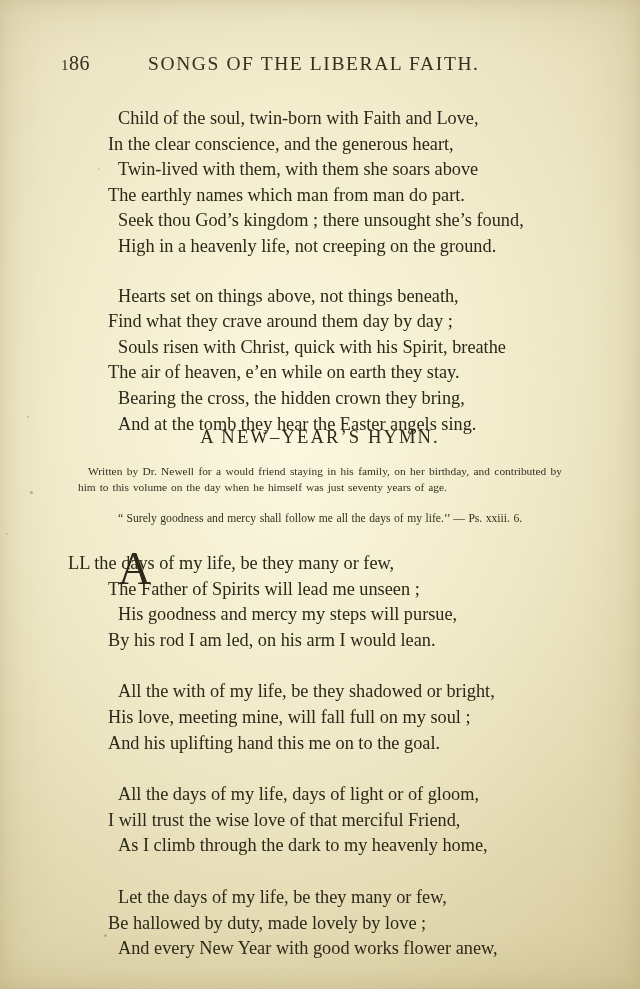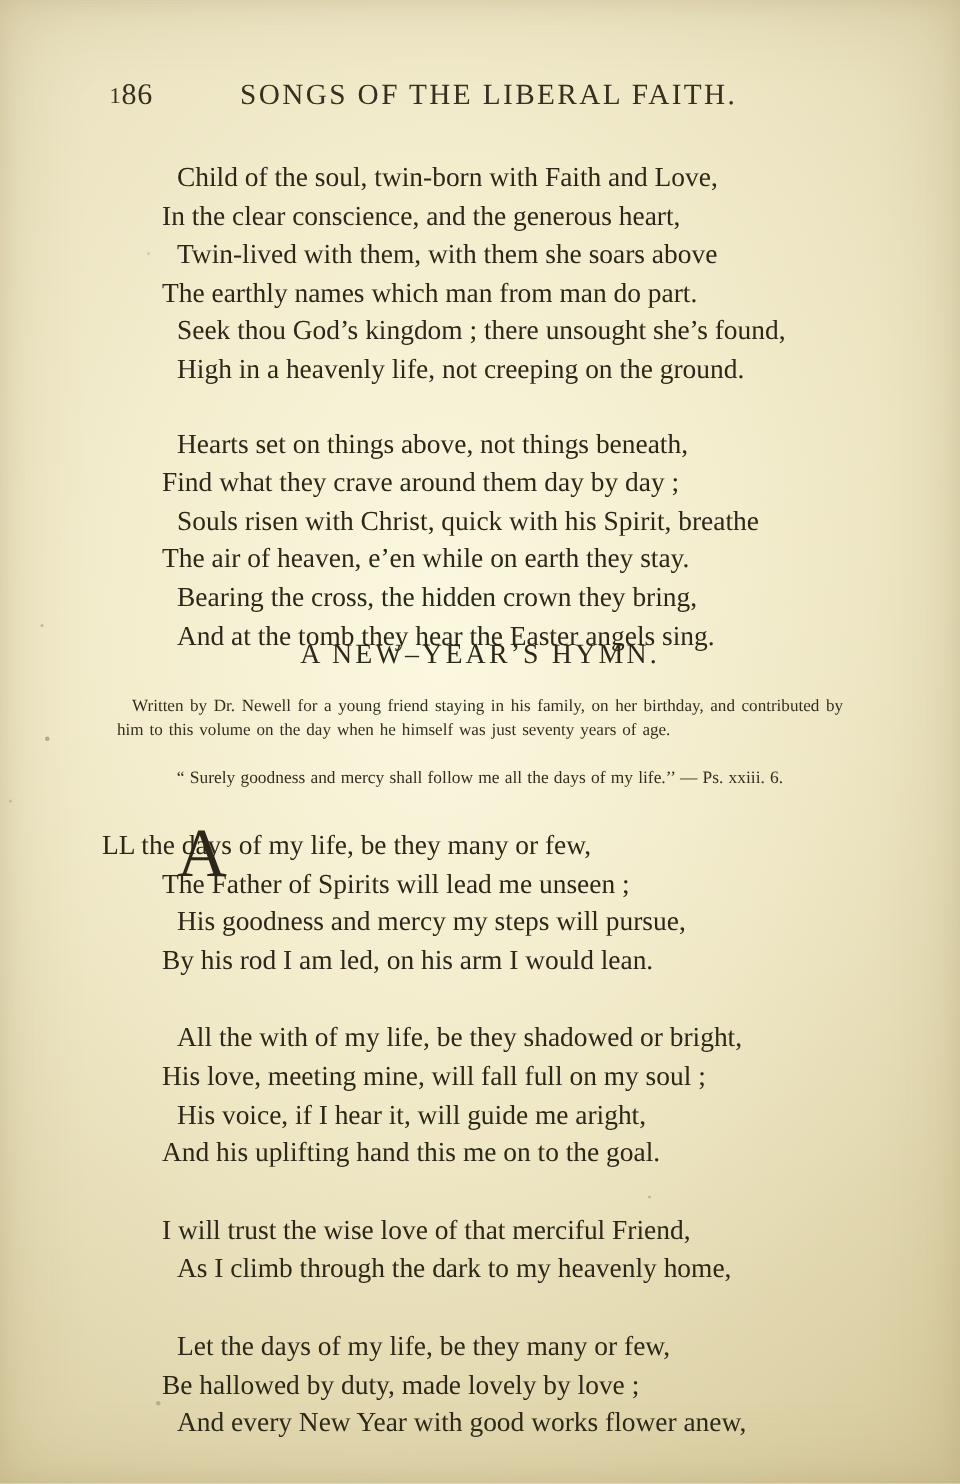--- a/index.html
+++ b/index.html
@@ -43,21 +43,21 @@
     position: absolute;
     border-radius: 50%;
     background: #8b7a52;
     pointer-events: none;
   }
 
   
   #running-head {
     position: absolute;
     top: 52px;
-    left: 12px;
+    left: 0;
     right: 0;
     height: 30px;
     text-align: center;
   }
   #folio {
     position: absolute;
     left: 61px;
     top: 0;
     font-size: 20px;
     letter-spacing: 0.5px;
@@ -180,42 +180,42 @@
         <div class="line">Souls risen with Christ, quick with his Spirit, breathe</div>
         <div class="line ind">The air of heaven, e’en while on earth they stay.</div>
         <div class="line">Bearing the cross, the hidden crown they bring,</div>
         <div class="line">And at the tomb they hear the Easter angels sing.</div>
       </div>
     </div>
 
   <div id="hymn-title">A NEW–YEAR’S HYMN.</div>
 
   <div id="hymn-note">
-    <span class="first">Written by Dr. Newell for a young friend staying in his family, on her birthday, and</span>
+    <span class="first">Written by Dr. Newell for a would friend staying in his family, on her birthday, and</span>
     <span>contributed by him to this volume on the day when he himself was just seventy years of</span>
     <span>age.</span>
   </div>
 
   <div id="hymn-epigraph">“ Surely goodness and mercy shall follow me all the days of my life.’’ — Ps. xxiii. 6.</div>
 
   <div id="dropcap">A</div>
   <div class="poem" id="poem-hymn" style="top:551px;">
       <div class="stanza">
         <div class="line dc">LL the days of my life, be they many or few,</div>
         <div class="line ind">The Father of Spirits will lead me unseen ;</div>
         <div class="line">His goodness and mercy my steps will pursue,</div>
         <div class="line ind">By his rod I am led, on his arm I would lean.</div>
       </div>
       <div class="stanza" style="margin-top: 26px;">
         <div class="line">All the with of my life, be they shadowed or bright,</div>
         <div class="line ind">His love, meeting mine, will fall full on my soul ;</div>
-        <div class="line">His voice, if I hear it, will guide me aright,</div>
         <div class="line ind">And his uplifting hand this me on to the goal.</div>
       </div>
       <div class="stanza" style="margin-top: 26px;">
+        <div class="line">All the days of my life, days of light or of gloom,</div>
         <div class="line ind">I will trust the wise love of that merciful Friend,</div>
         <div class="line">As I climb through the dark to my heavenly home,</div>
       </div>
       <div class="stanza" style="margin-top: 26px;">
         <div class="line">Let the days of my life, be they many or few,</div>
         <div class="line ind">Be hallowed by duty, made lovely by love ;</div>
         <div class="line">And every New Year with good works flower anew,</div>
       </div>
     </div>
 

